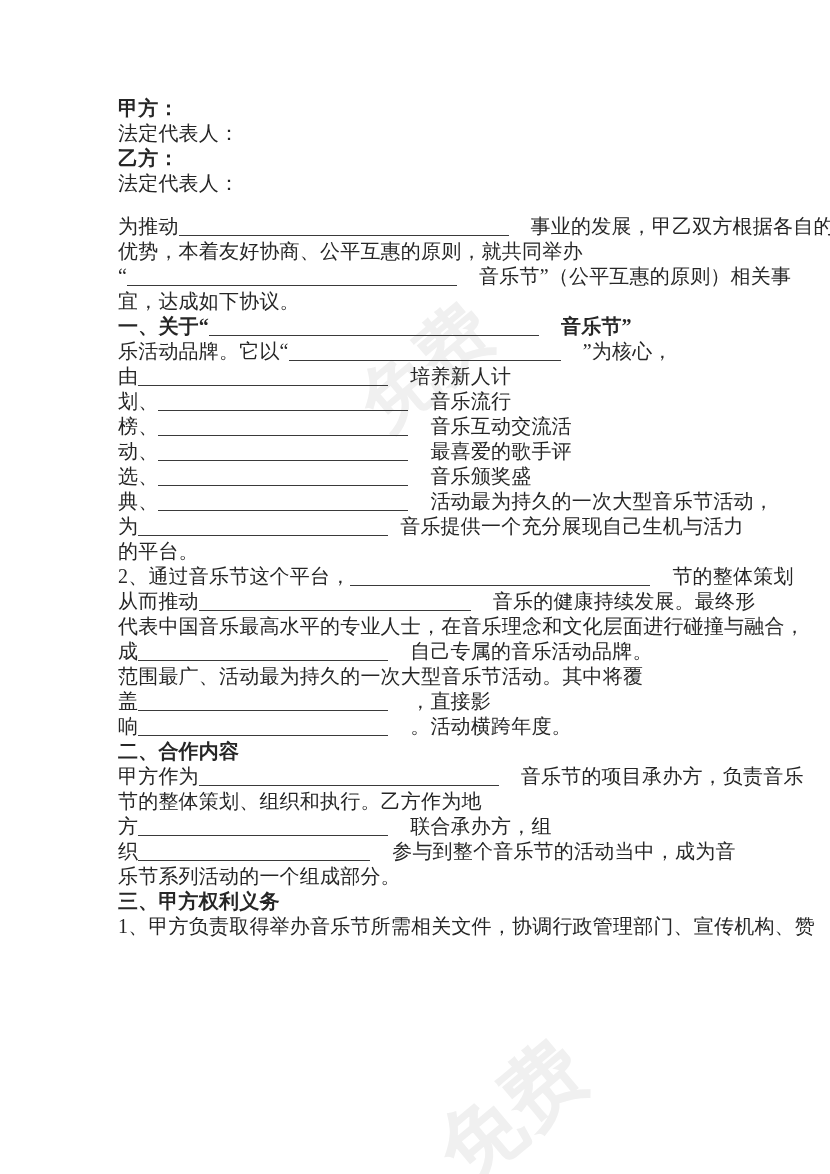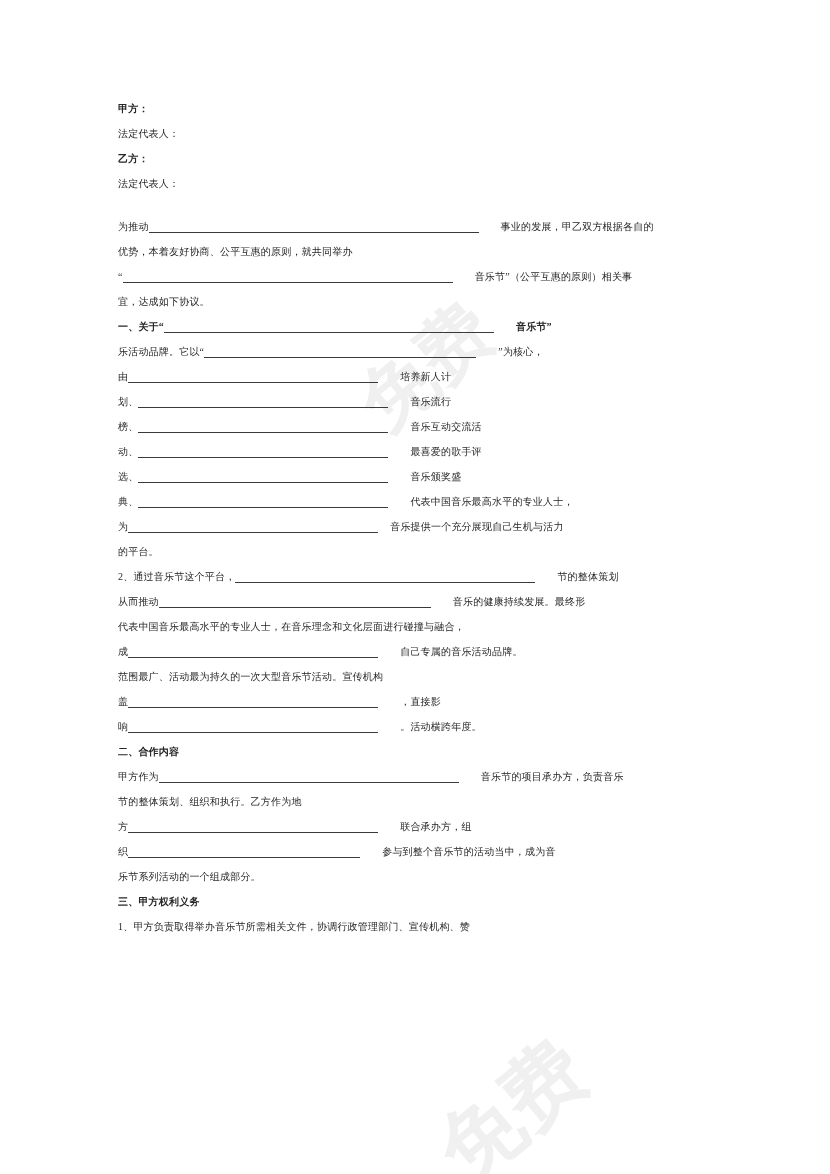--- a/index.html
+++ b/index.html
@@ -33,21 +33,21 @@
 
   
   .doc {
     position: absolute;
     left: 118px;
     top: 96px;
     width: 592px;
   }
 
   .line {
-    font-size: 10px;
+    font-size: 20px;
     line-height: 25px;
     letter-spacing: 0.2px;
     white-space: nowrap;
   }
   .bold { font-weight: 700; }
   .spacer-18 { height: 18px; }
 
   
   .blank {
     display: inline-block;
@@ -107,39 +107,39 @@
     <div class="line">
       <span>榜、</span><span class="blank b-md"></span><span class="gap-md"></span><span>音乐互动交流活</span>
     </div>
     <div class="line">
       <span>动、</span><span class="blank b-md"></span><span class="gap-md"></span><span>最喜爱的歌手评</span>
     </div>
     <div class="line">
       <span>选、</span><span class="blank b-md"></span><span class="gap-md"></span><span>音乐颁奖盛</span>
     </div>
     <div class="line">
-      <span>典、</span><span class="blank b-md"></span><span class="gap-md"></span><span>代表中国音乐最高水平的专业人士，</span>
+      <span>典、</span><span class="blank b-md"></span><span class="gap-md"></span><span>活动最为持久的一次大型音乐节活动，</span>
     </div>
     <div class="line">
       <span>为</span><span class="blank b-md"></span><span class="gap-sm"></span><span>音乐提供一个充分展现自己生机与活力</span>
     </div>
     <div class="line">的平台。</div>
 
     <div class="line">
       <span>2、通过音乐节这个平台，</span><span class="blank b-xl"></span><span class="gap-md"></span><span>节的整体策划</span>
     </div>
     <div class="line">
       <span>从而推动</span><span class="blank b-lg"></span><span class="gap-md"></span><span>音乐的健康持续发展。最终形</span>
     </div>
     <div class="line">代表中国音乐最高水平的专业人士，在音乐理念和文化层面进行碰撞与融合，</div>
     <div class="line">
       <span>成</span><span class="blank b-md"></span><span class="gap-md"></span><span>自己专属的音乐活动品牌。</span>
     </div>
 
-    <div class="line">范围最广、活动最为持久的一次大型音乐节活动。宣传机构</div>
+    <div class="line">范围最广、活动最为持久的一次大型音乐节活动。其中将覆</div>
     <div class="line">
       <span>盖</span><span class="blank b-md"></span><span class="gap-md"></span><span>，直接影</span>
     </div>
     <div class="line">
       <span>响</span><span class="blank b-md"></span><span class="gap-md"></span><span>。活动横跨年度。</span>
     </div>
 
     <div class="line bold">二、合作内容</div>
     <div class="line">
       <span>甲方作为</span><span class="blank b-xl"></span><span class="gap-md"></span><span>音乐节的项目承办方，负责音乐</span>

